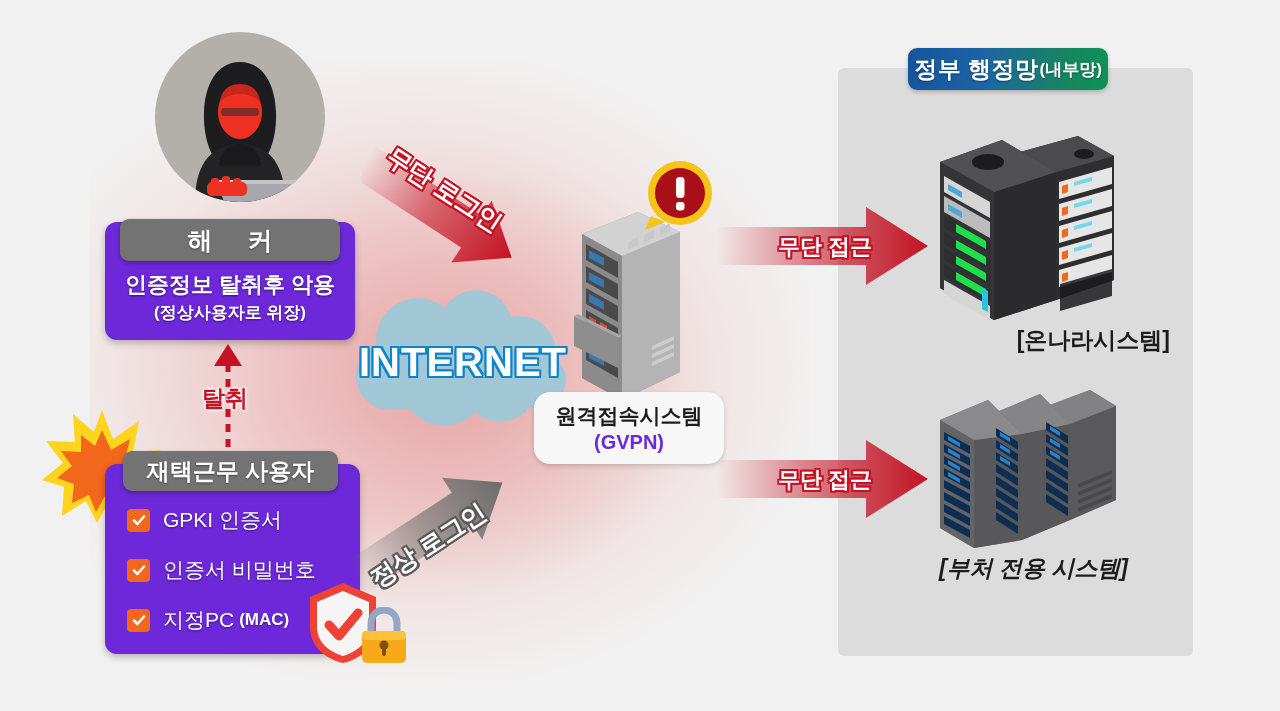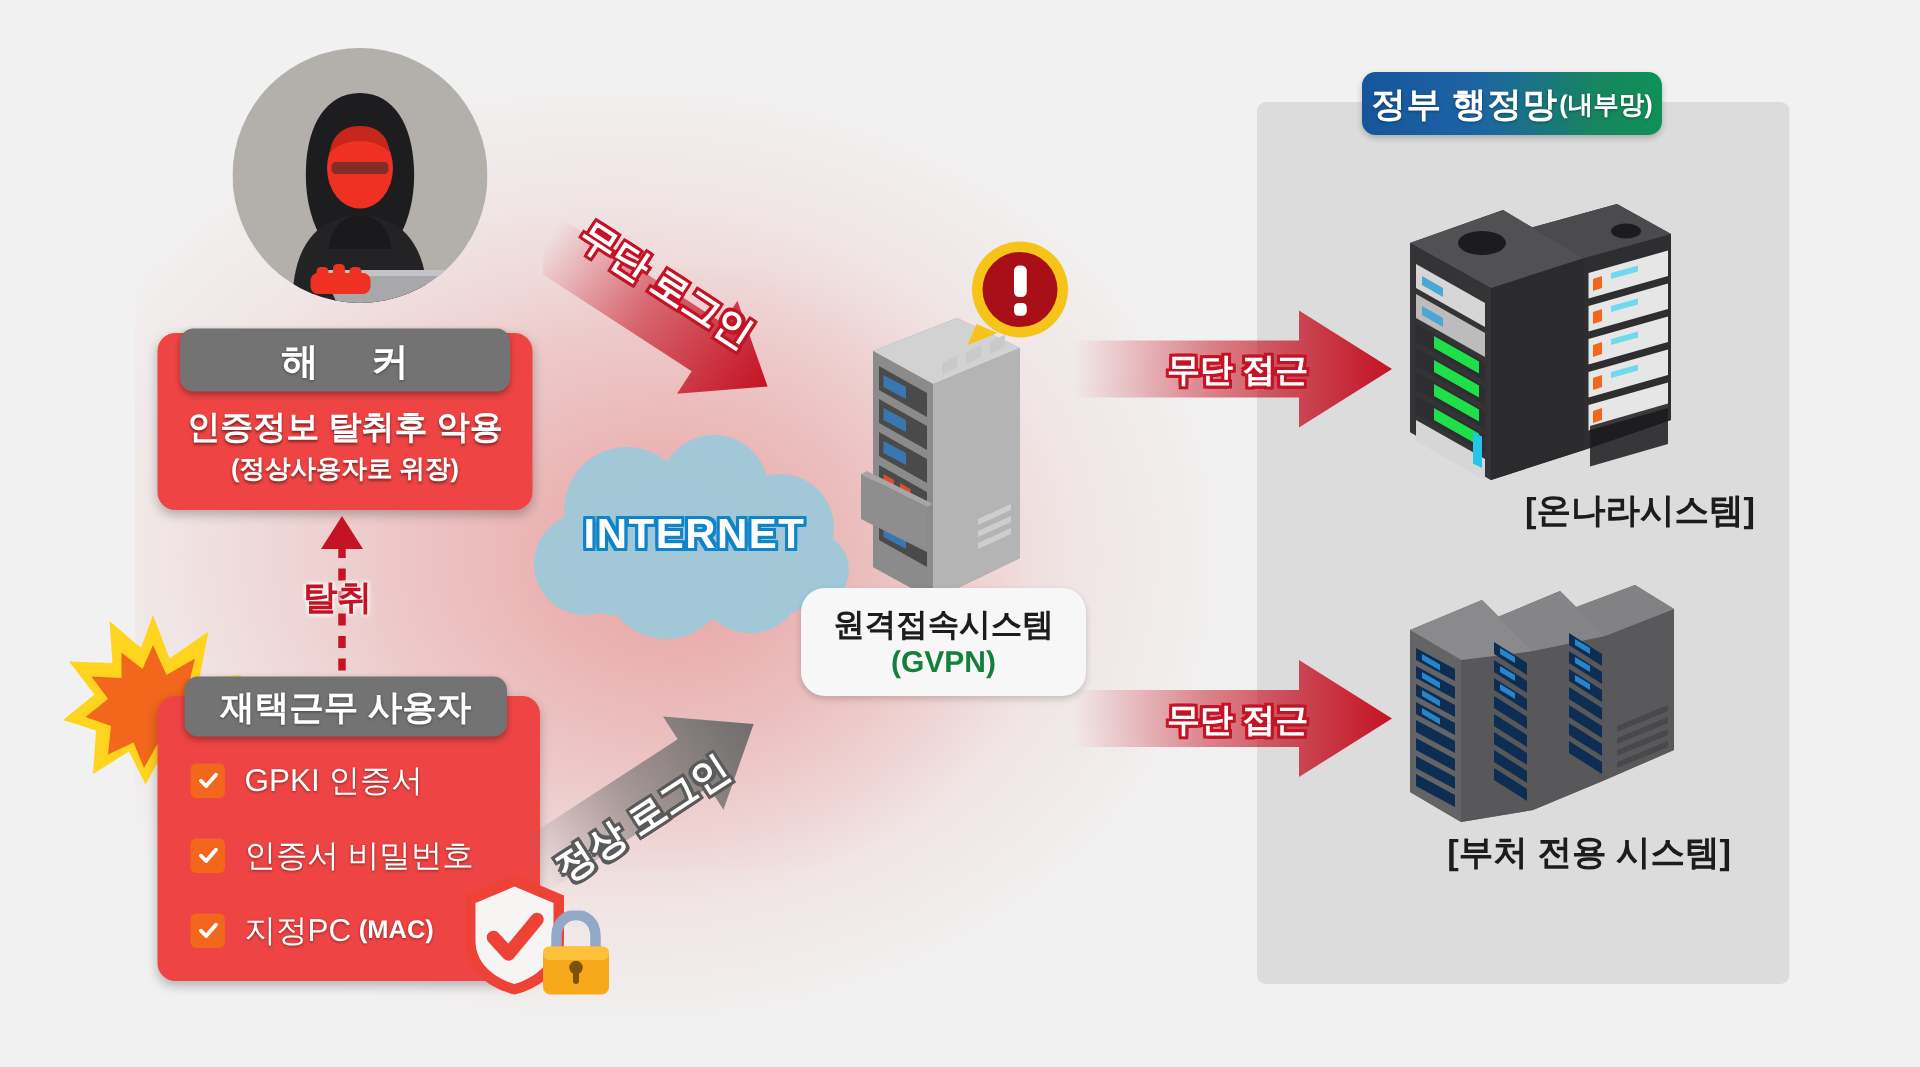--- a/index.html
+++ b/index.html
@@ -34,21 +34,21 @@
     border-radius:9px;display:flex;align-items:center;justify-content:center;
     box-shadow:0 2px 4px rgba(0,0,0,.22);
   }
   .gov-badge .t1{color:#fff;font-size:23px;font-weight:bold;letter-spacing:.5px;
     text-shadow:0 1px 2px rgba(0,0,0,.35);}
   .gov-badge .t2{color:#fff;font-size:17px;font-weight:bold;margin-left:1px;
     text-shadow:0 1px 2px rgba(0,0,0,.35);}
 
   
   .card{
-    position:absolute;background:#ef4444;border-radius:12px;
+    position:absolute;background:#6d28d9;border-radius:12px;
     box-shadow:0 3px 7px rgba(0,0,0,.25);
   }
   .card-head{
     position:absolute;background:#737373;border-radius:9px;
     display:flex;align-items:center;justify-content:center;
     box-shadow:0 2px 4px rgba(0,0,0,.3);
   }
   .card-head span{color:#fff;font-weight:bold;text-shadow:0 1px 2px rgba(0,0,0,.4);}
 
   #hackerCard{left:105px;top:222px;width:250px;height:118px;}
@@ -77,21 +77,21 @@
   .burst{position:absolute;left:42px;top:408px;width:120px;height:115px;}
 
   
   .shield{position:absolute;left:306px;top:581px;width:74px;height:84px;}
   .lock{position:absolute;left:356px;top:607px;width:56px;height:58px;}
 
   
   .cloud{position:absolute;left:348px;top:288px;width:230px;height:142px;}
   .cloud-label{
     position:absolute;left:348px;top:340px;width:230px;text-align:center;
-    font-size:28px;font-weight:bold;color:#fff;letter-spacing:1px;
+    font-size:40px;font-weight:bold;color:#fff;letter-spacing:1px;
     text-shadow:
       -2px -2px 0 #0f84c8, 2px -2px 0 #0f84c8, -2px 2px 0 #0f84c8, 2px 2px 0 #0f84c8,
       0 -2px 0 #0f84c8, 0 2px 0 #0f84c8, -2px 0 0 #0f84c8, 2px 0 0 #0f84c8;
   }
 
   
   .arrow{position:absolute;}
   .arrow-label{position:absolute;font-weight:bold;white-space:nowrap;}
   .lbl-red{color:#fff;font-size:25px;
     text-shadow:-2px -2px 0 #c41324,2px -2px 0 #c41324,-2px 2px 0 #c41324,2px 2px 0 #c41324,
@@ -106,29 +106,29 @@
     text-shadow:0 0 3px #fff,0 0 3px #fff,0 0 4px #fff;}
 
   
   .gvpn-server{position:absolute;left:560px;top:196px;width:125px;height:210px;}
   .gvpn-label{
     position:absolute;left:534px;top:392px;width:190px;height:72px;
     background:#f7f7f7;border-radius:16px;display:flex;flex-direction:column;
     align-items:center;justify-content:center;box-shadow:0 2px 5px rgba(0,0,0,.18);
   }
   .gvpn-label .g1{font-size:21px;font-weight:bold;color:#1c1c1c;}
-  .gvpn-label .g2{font-size:20px;font-weight:bold;color:#15803d;margin-top:1px;}
+  .gvpn-label .g2{font-size:20px;font-weight:bold;color:#6d28d9;margin-top:1px;}
   .warn{position:absolute;left:643px;top:158px;width:74px;height:74px;}
 
   
   .sys1{position:absolute;left:932px;top:130px;width:182px;height:192px;}
   .sys2{position:absolute;left:930px;top:388px;width:186px;height:162px;}
   .sys-label{position:absolute;text-align:right;font-size:23px;font-weight:bold;color:#1c1c1c;}
   #sys1Label{left:880px;top:325px;width:290px;}
-  #sys2Label{left:844px;top:553px;width:310px;}
+  #sys2Label{left:818px;top:553px;width:310px;font-style:italic;}
 </style>
 </head>
 <body>
 
 <div id="stage">
 
   <div class="glow-pink"></div>
   <div class="glow-pink2"></div>
 
   <div class="gov-panel"></div>

